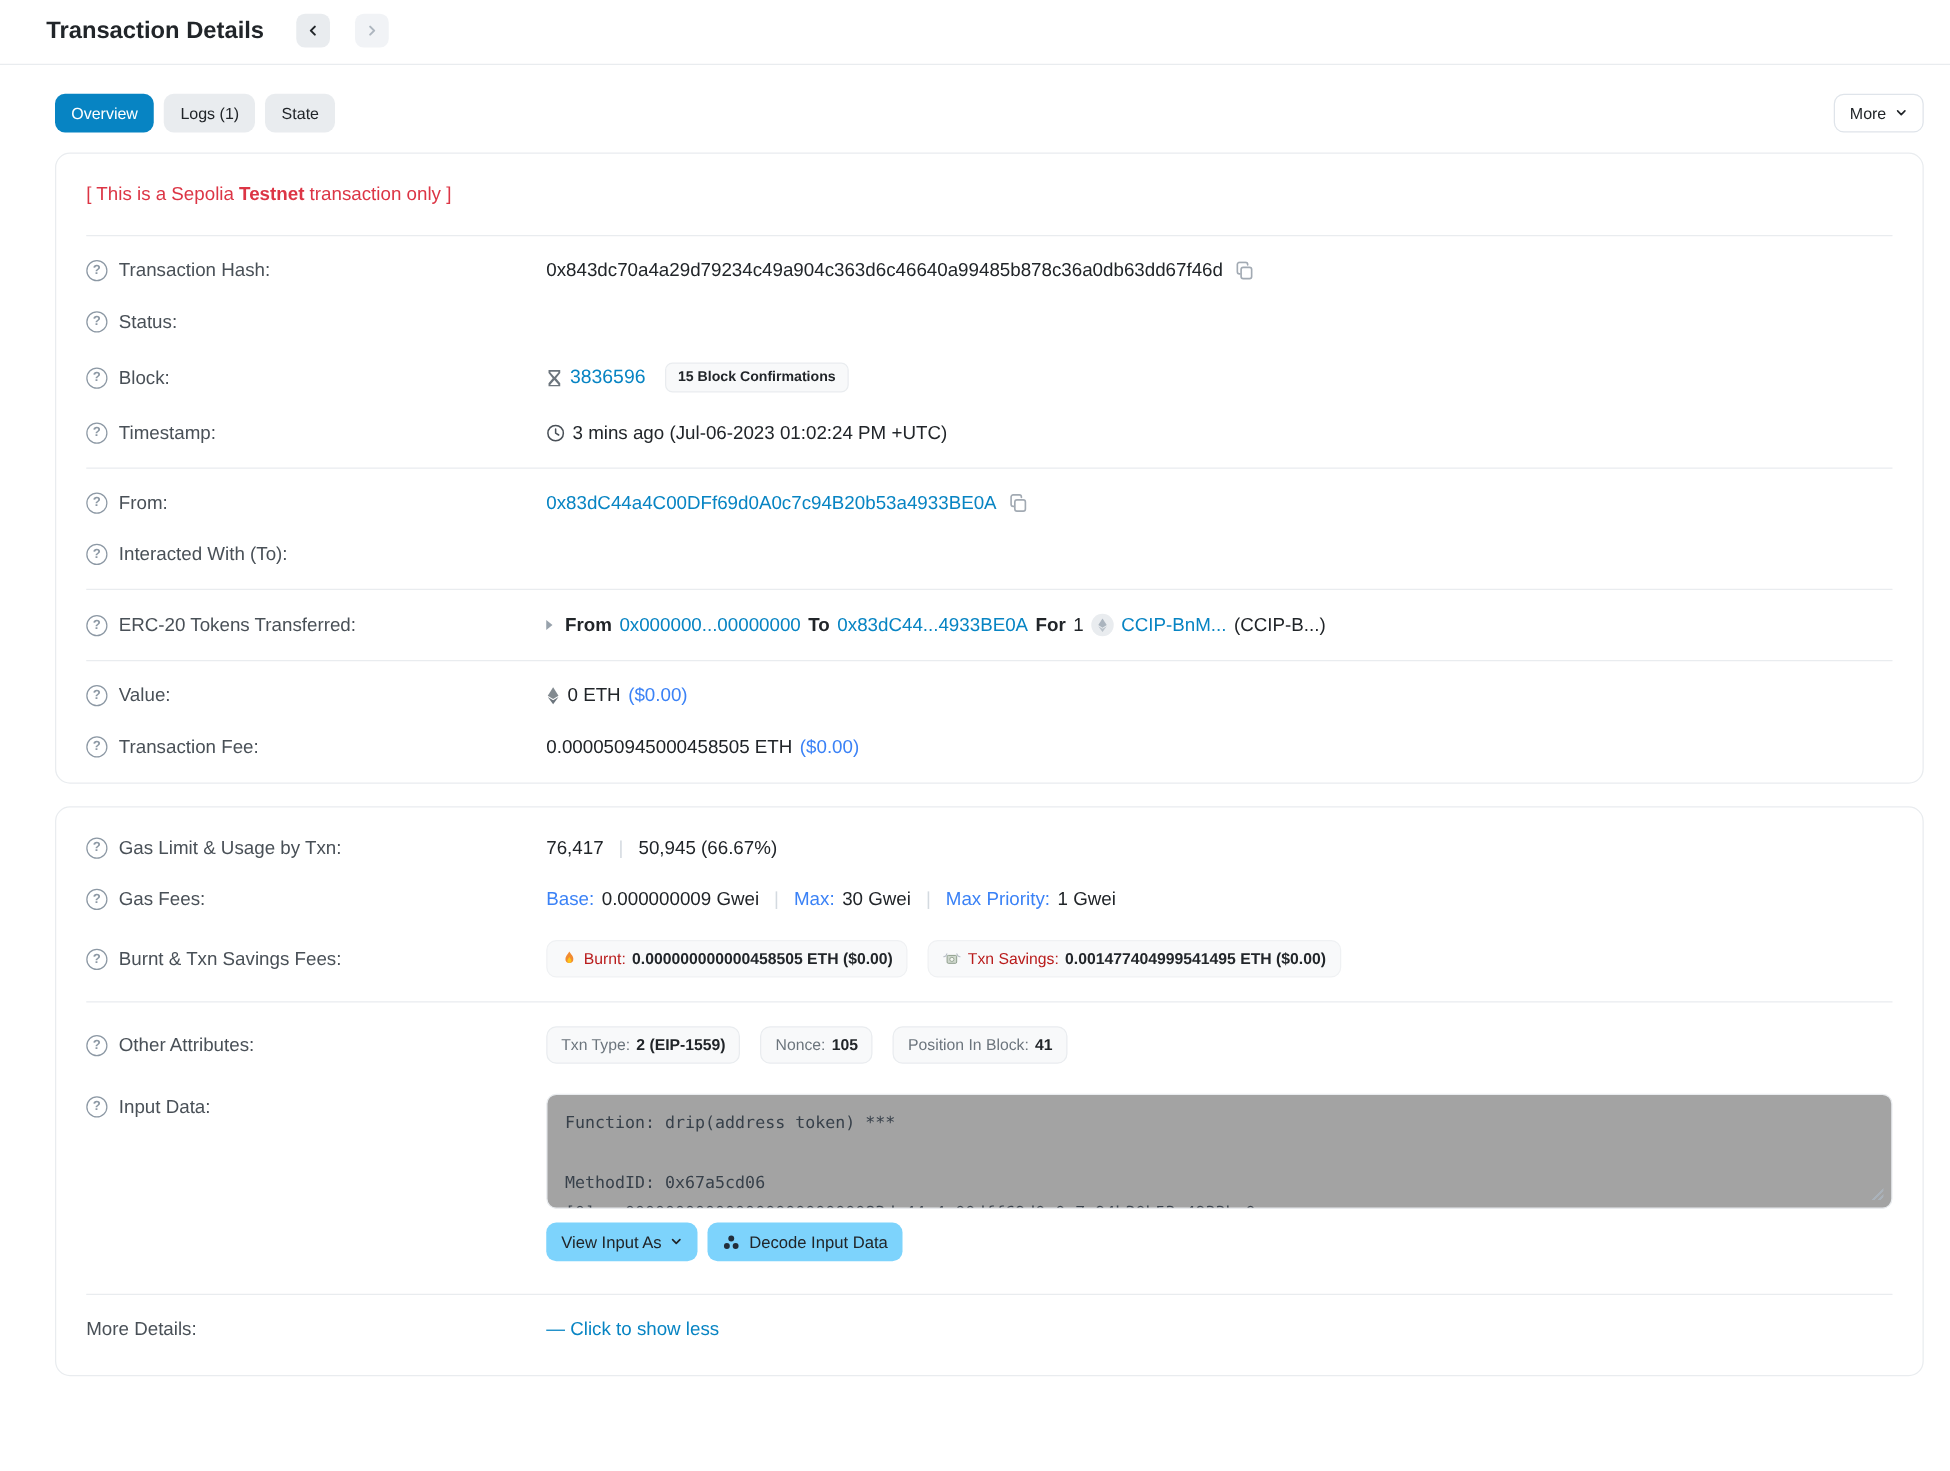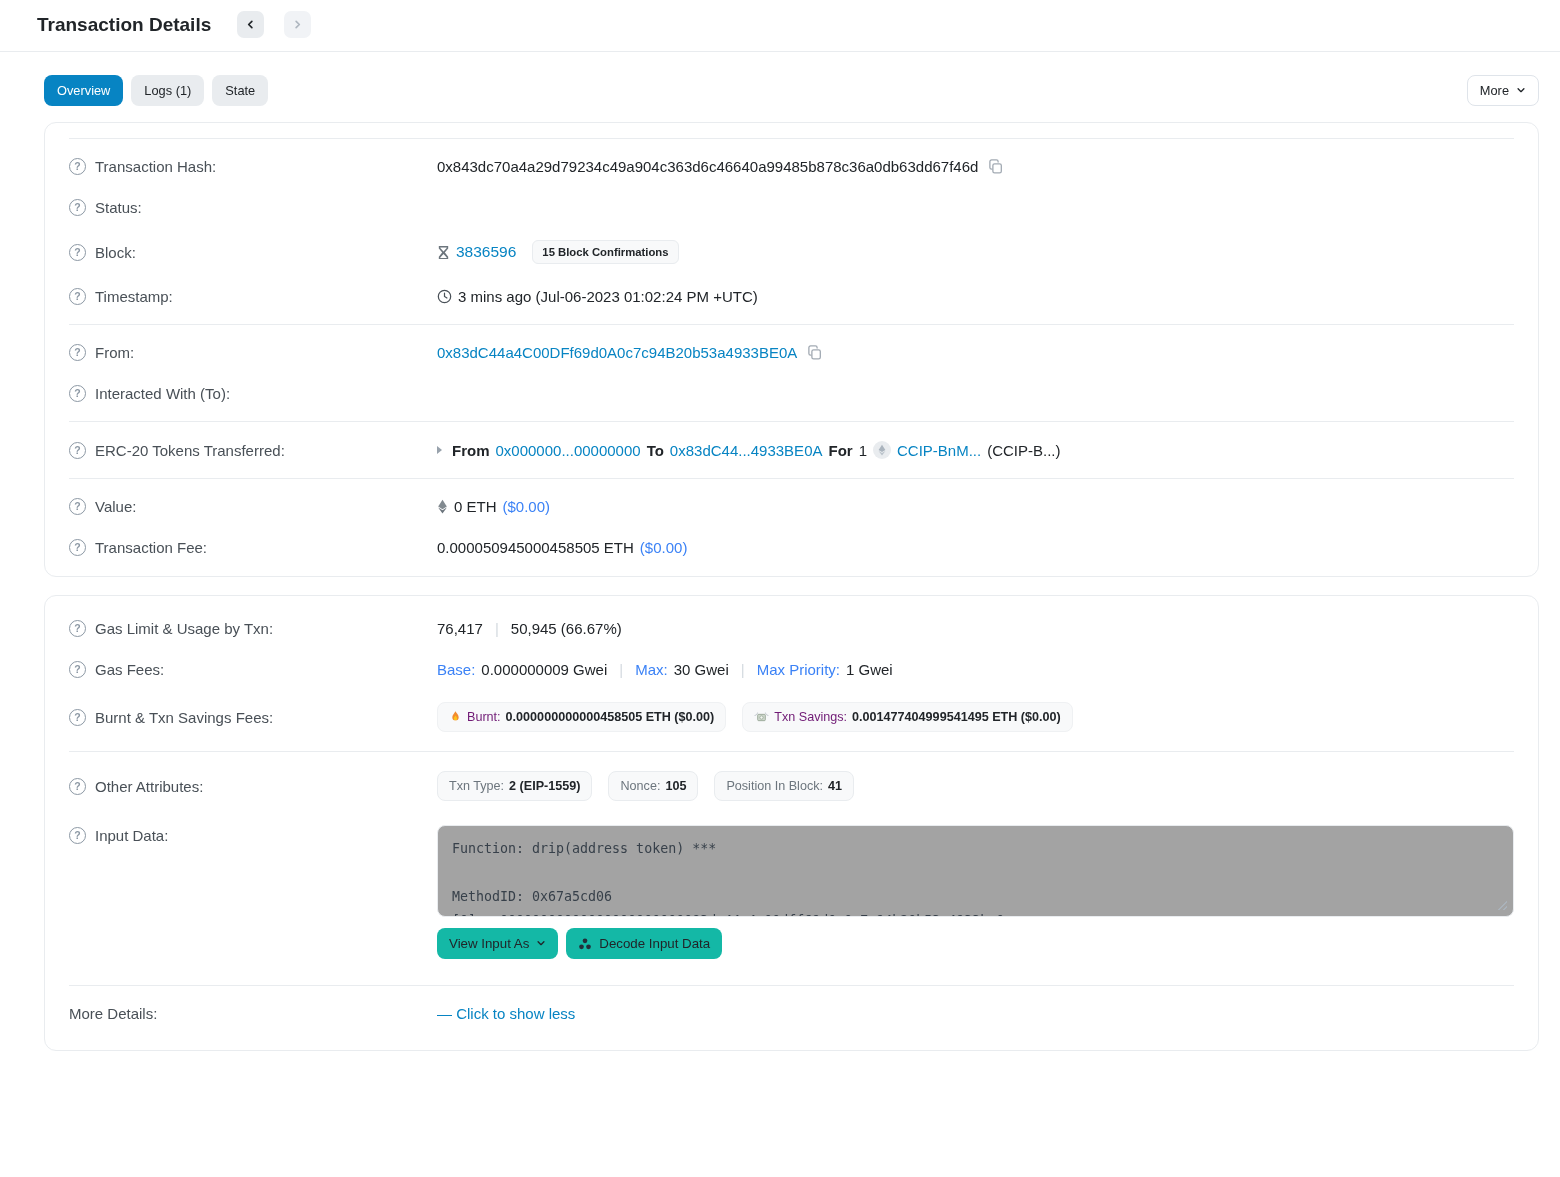--- a/index.html
+++ b/index.html
@@ -80,21 +80,21 @@
     display: inline-flex; align-items: center; margin-left: 10px;
     background: #f8f9fa; border: 1px solid #e9ecef; border-radius: 6px;
     padding: 5px 9px; font-size: 11.3px; font-weight: 700; color: #212529;
   }
 
   .fee-badge {
     display: inline-flex; align-items: center; gap: 5px;
     background: #f8f9fa; border: 1px solid #eff1f3; border-radius: 8px;
     padding: 7px 11px; font-size: 12.6px; margin-right: 10px;
   }
-  .fee-badge .lbl { color: #701a75; }
+  .fee-badge .lbl { color: #b91c1c; }
   .fee-badge .val { font-weight: 700; color: #212529; }
 
   .attr-badge {
     display: inline-flex; align-items: center; gap: 5px;
     background: #f8f9fa; border: 1px solid #e9ecef; border-radius: 8px;
     padding: 7px 11px; font-size: 12.6px; margin-right: 10px;
   }
   .attr-badge .lbl { color: #6c757d; }
   .attr-badge .val { font-weight: 700; color: #212529; }
 
@@ -118,21 +118,21 @@
   }
   .resize-grip {
     position: absolute; right: 3px; bottom: 3px; width: 11px; height: 11px;
     background: repeating-linear-gradient(-45deg, transparent 0 2px, #aab2ba 2px 3.4px);
     clip-path: polygon(100% 0, 100% 100%, 0 100%);
     cursor: nwse-resize;
   }
   .input-actions { display: flex; align-items: center; gap: 8px; margin-top: 11px; }
   .input-btn {
     display: inline-flex; align-items: flex-end; gap: 7px;
-    background: #14b8a6; border: none; border-radius: 8px;
+    background: #7dd3fc; border: none; border-radius: 8px;
     padding: 8px 12px; font-family: inherit; font-size: 13.3px; color: #212529; cursor: pointer;
   }
 </style>
 </head>
 <body>
 
 <div class="page-header">
   <h1 class="page-title">Transaction Details</h1>
   <button class="nav-btn">
     <span>
@@ -160,20 +160,23 @@
     <span>
       <svg width="10" height="10" viewBox="0 0 12 12" fill="none" stroke="#212529" stroke-width="1.6" stroke-linecap="round" stroke-linejoin="round">
           <path d="M2.5 4.5 6 8l3.5-3.5"></path>
         </svg>
     </span>
   </button>
 </div>
 
 <div class="card">
 
+  <div class="warning">
+    <span>[ This is a Sepolia </span><b>Testnet</b><span> transaction only ]</span>
+  </div>
 
   <div class="card-divider"></div>
 
   <div class="row">
     <div class="row-label">
       <span class="q-icon"></span>
       <span>Transaction Hash:</span>
     </div>
     <div class="row-value">
       <span>0x843dc70a4a29d79234c49a904c363d6c46640a99485b878c36a0db63dd67f46d</span>

